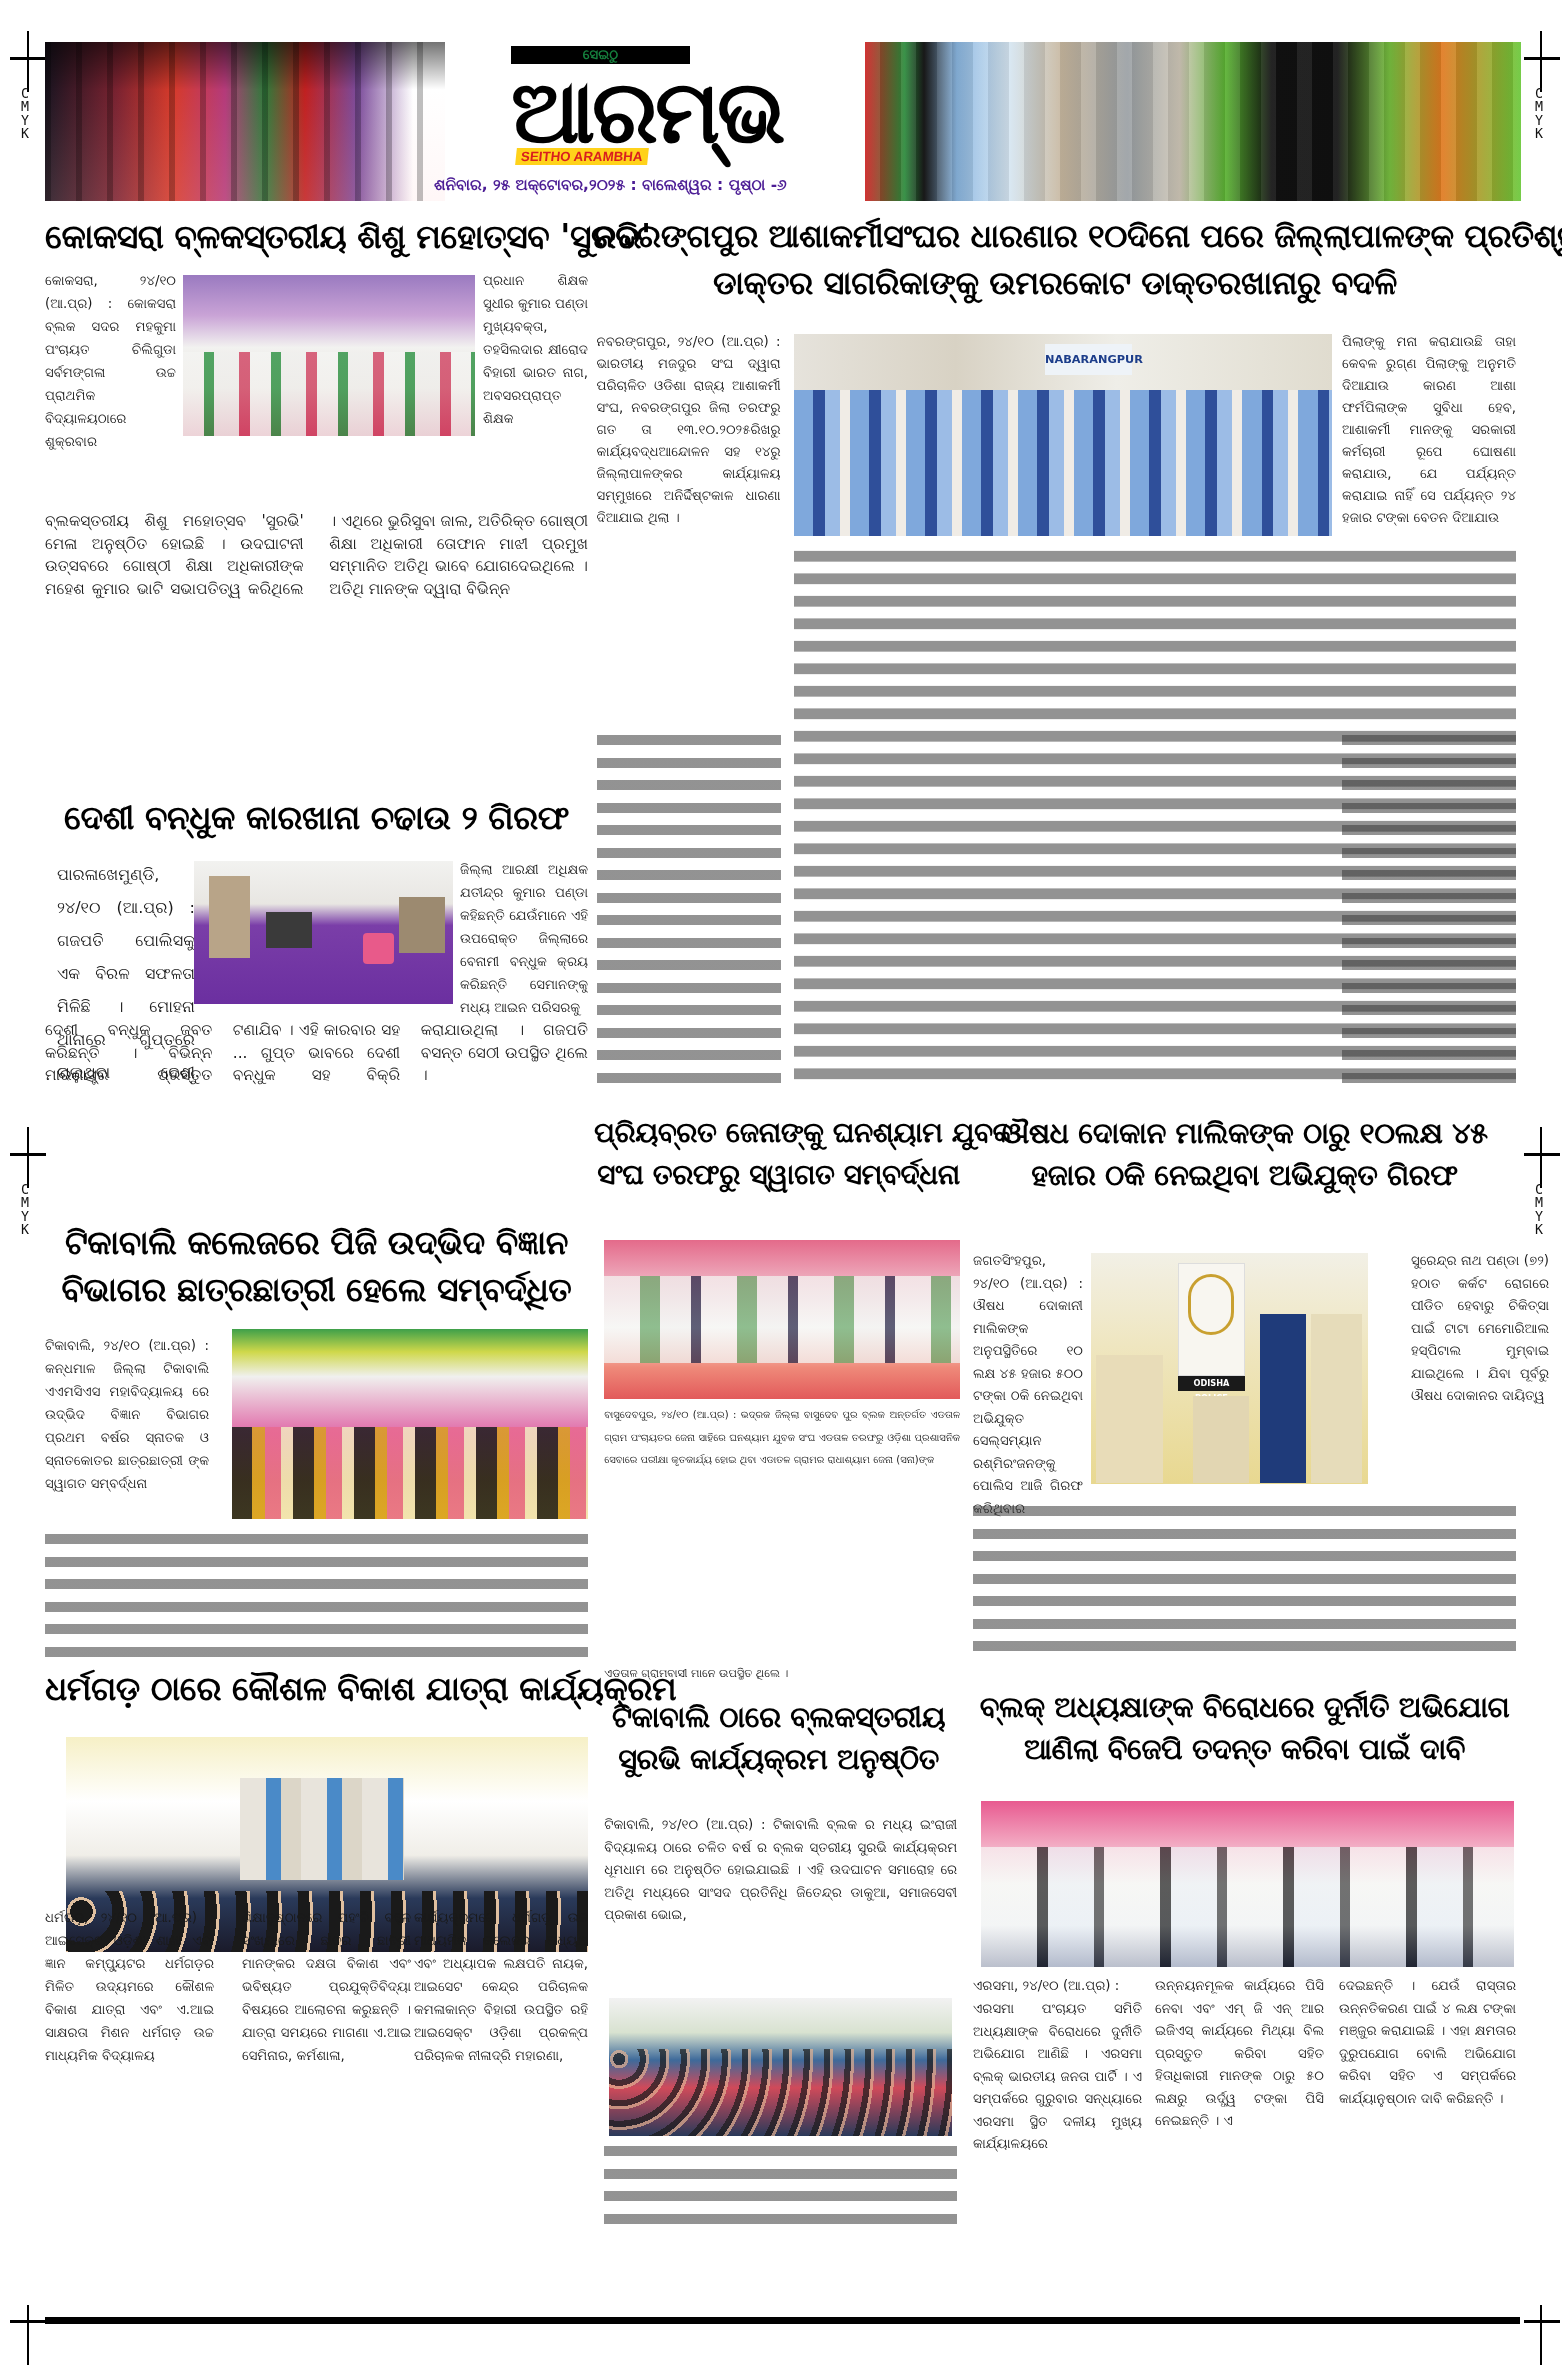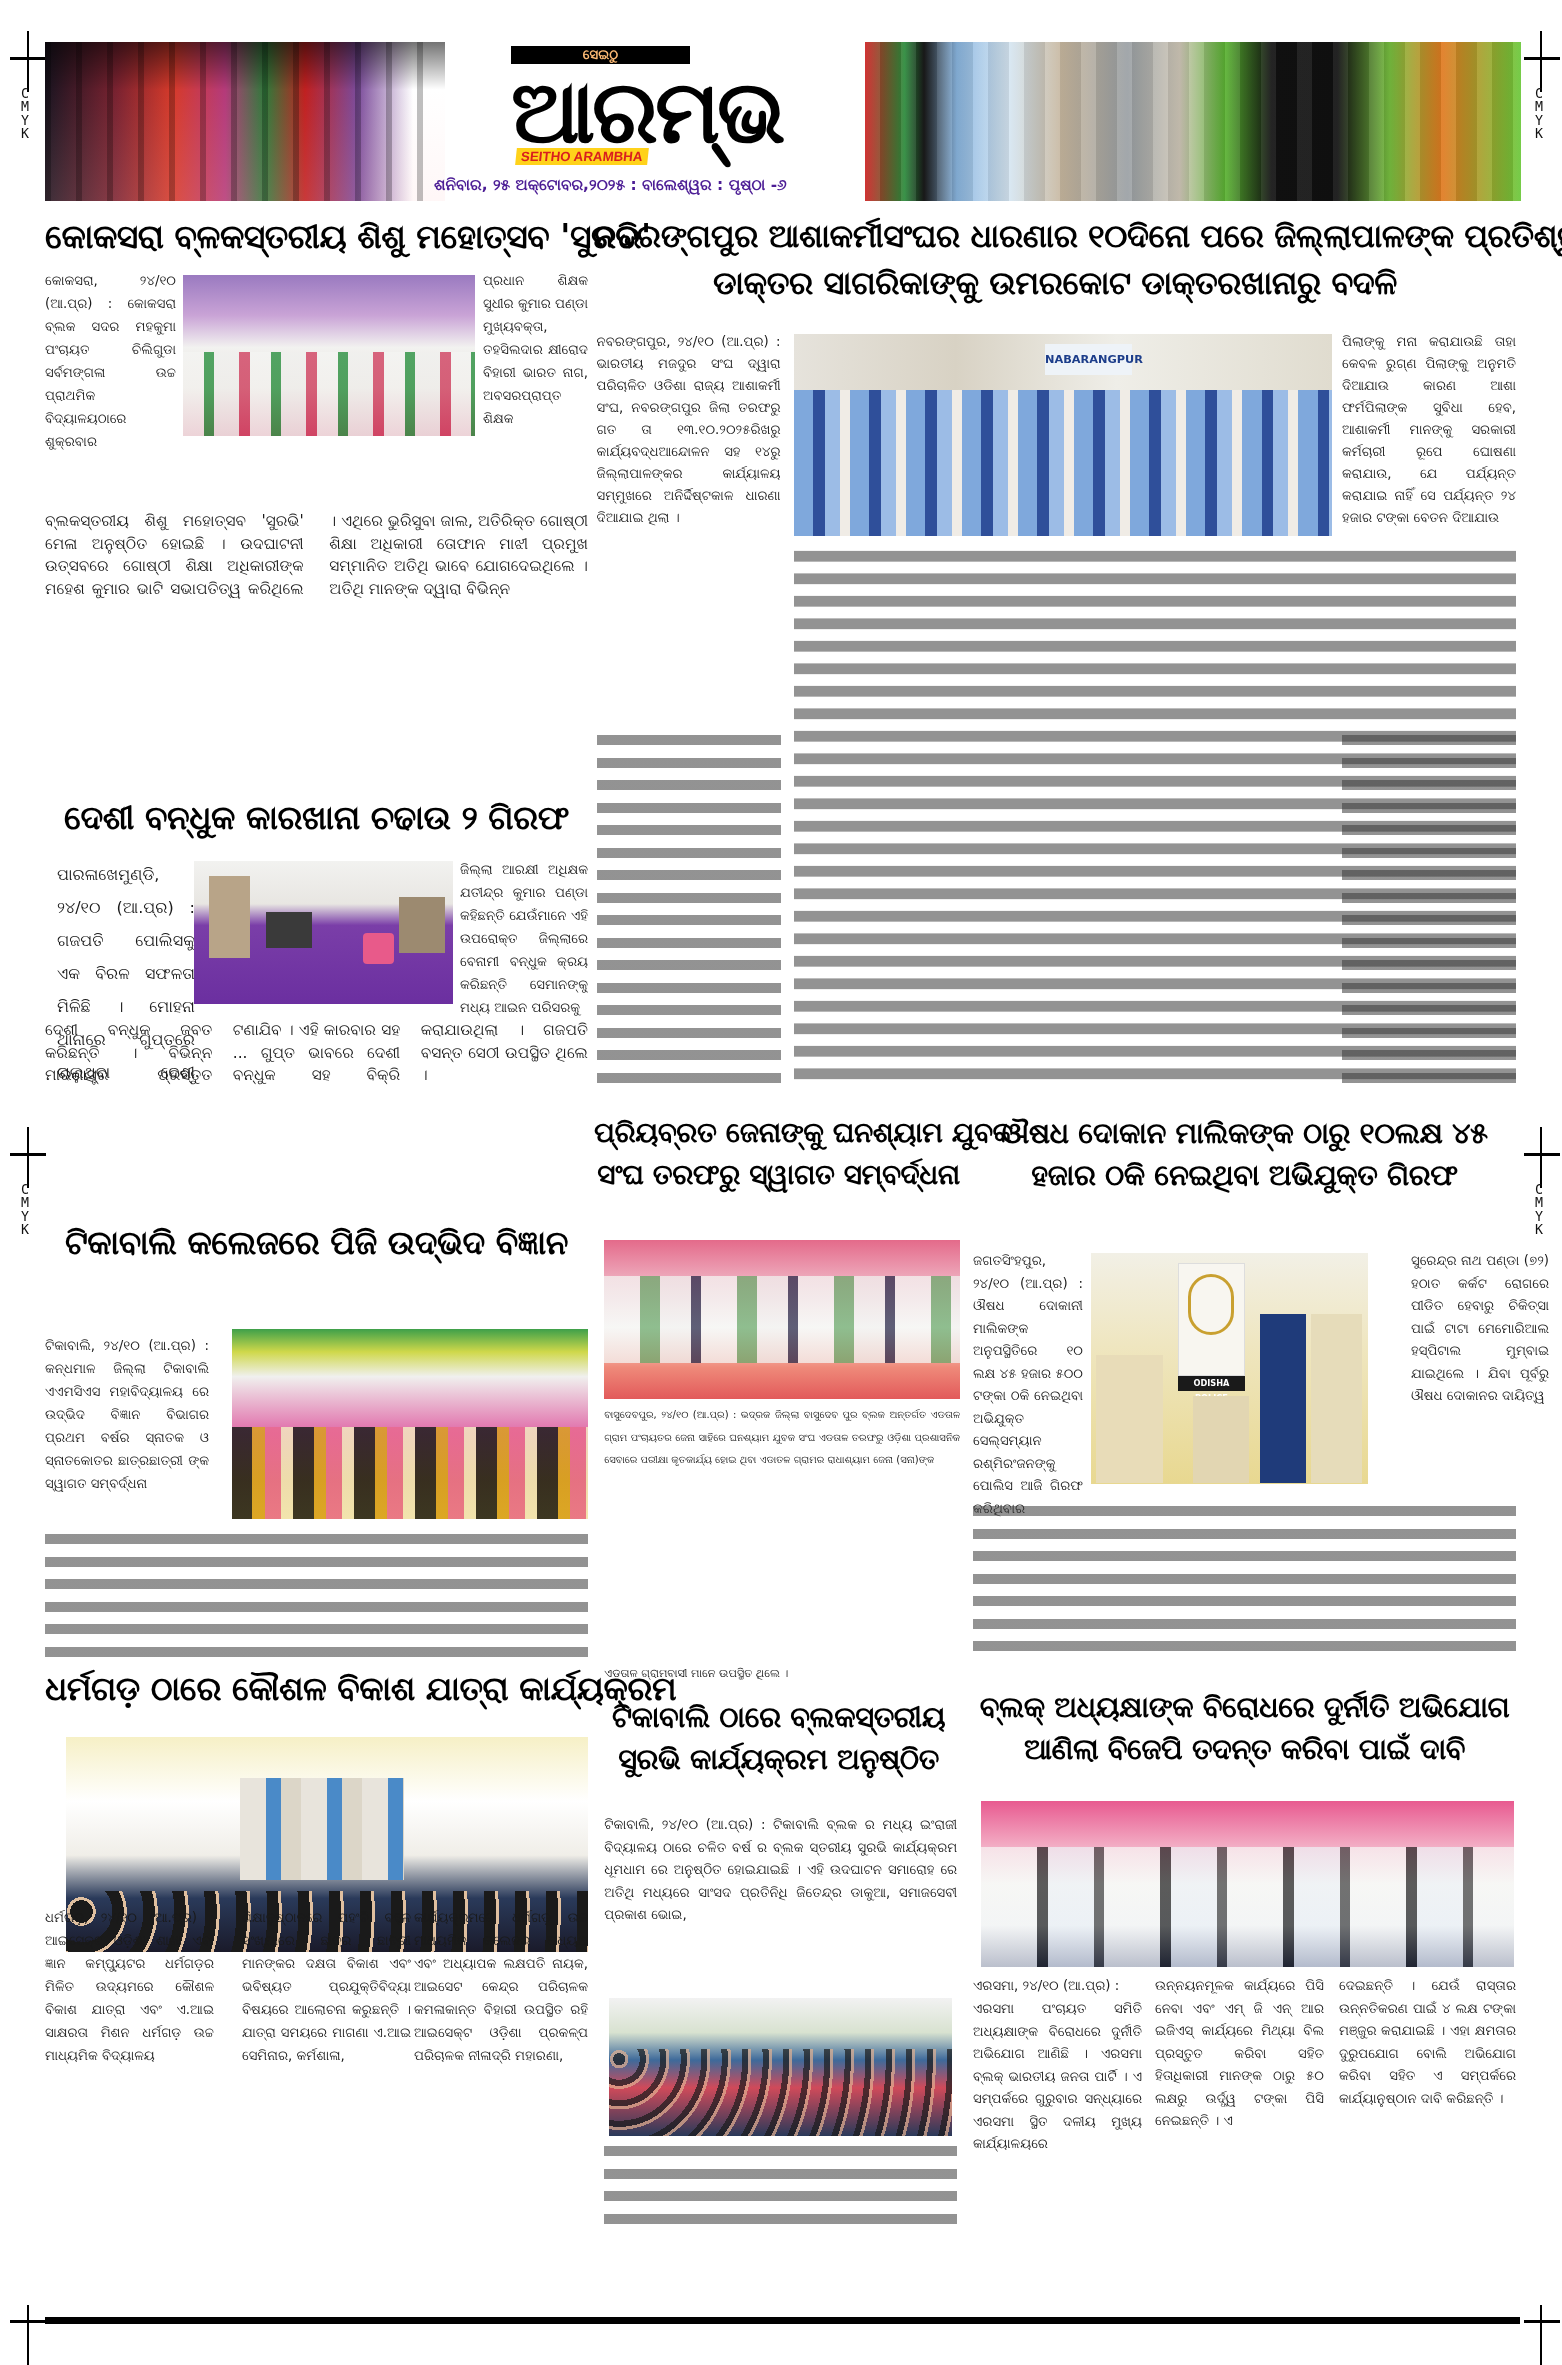--- a/index.html
+++ b/index.html
@@ -13,21 +13,21 @@
   .reg .cmyk { position: absolute; top: 56px; left: 7.2px; font: 13.3px "DejaVu Sans Mono", monospace; line-height: 13.3px; width: 15.4px; text-align: center; white-space: pre; }
 
   
   .mast { position: absolute; left: 45px; top: 42px; width: 1475px; height: 159px; }
   .banner-left { position: absolute; left: 0; top: 0; width: 400px; height: 159px;
     background: linear-gradient(90deg, #1a1420 0%, #7a2230 18%, #d63a2a 32%, #b43a7a 45%, #2e7a3a 55%, #c02020 65%, #7a4a9a 78%, rgba(255,255,255,0.9) 92%, #fff 100%); }
   .banner-left .people { position:absolute; inset:0; background:
       repeating-linear-gradient(90deg, rgba(0,0,0,0.25) 0 6.1px, rgba(255,255,255,0) 6.1px 31px),
       linear-gradient(180deg, rgba(0,0,0,0.55) 0%, rgba(0,0,0,0) 30%, rgba(255,200,200,0.15) 100%); }
   .logo { position: absolute; left: 466px; top: 4.1px; width: 225px; height: 128px; }
-  .logo .kicker { position:absolute; left: 0; top: 0; width: 179px; height: 18.4px; background: #000; color: #fdba74; text-align: center; font: bold 13.3px "DejaVu Sans", sans-serif; line-height: 18.4px; }
+  .logo .kicker { position:absolute; left: 0; top: 0; width: 179px; height: 18.4px; background: #000; color: #15803d; text-align: center; font: bold 13.3px "DejaVu Sans", sans-serif; line-height: 18.4px; }
   .logo .name { position:absolute; left: 0; top: 15.4px; font: bold 87px "DejaVu Serif", serif; line-height: 102px; letter-spacing: -3.1px; color: #000; }
   .logo .eng { position:absolute; left: 5.1px; top: 102px; background: #ffd21a; color: #d91f1f; font: bold 13.3px "Liberation Sans Narrow", "Liberation Sans", sans-serif; padding: 1px 5.1px; transform: skewX(-6deg); }
   .dateline { position: absolute; left: 389px; top: 134px; width: 410px; font: bold 15.4px "DejaVu Sans", sans-serif; color: #4c1d95; }
   .banner-right { position: absolute; left: 820px; top: 0; width: 656px; height: 159px;
     background: linear-gradient(90deg, #c22 0%, #2a8a3a 6%, #1a1a1a 9%, #8ab6e0 14%, #d6e6f2 22%, #c8b8a0 30%, #9aa0a4 40%, #d0c8b8 48%, #58b030 55%, #111 62%, #101010 72%, #78c040 80%, #e07a20 88%, #6ac83a 100%); }
   .banner-right .overlay { position:absolute; inset:0; background:
       repeating-linear-gradient(90deg, rgba(255,255,255,0.08) 0 15.4px, rgba(0,0,0,0.08) 15.4px 36px); }
 
   
   .article { position: absolute; }
@@ -131,20 +131,21 @@
     <div style="position:absolute;left:72px;top:51px;width:46px;height:36px;background:#3a3a3a;"></div>
     <div style="position:absolute;left:169px;top:72px;width:31px;height:31px;background:#e85a8a;border-radius:4.1px;"></div>
     <div style="position:absolute;left:205px;top:36px;width:46px;height:56px;background:#9c8a70;"></div>
   </div>
   <div class="body" style="position:absolute; left:415px; top:64px; width:128px; height:225px; font-size:13.3px; line-height:23px;">ଜିଲ୍ଲା ଆରକ୍ଷୀ ଅଧିକ୍ଷକ ଯତୀନ୍ଦ୍ର କୁମାର ପଣ୍ଡା କହିଛନ୍ତି ଯେଉଁମାନେ ଏହି ଉପରୋକ୍ତ ଜିଲ୍ଲାରେ ବେନାମୀ ବନ୍ଧୁକ କ୍ରୟ କରିଛନ୍ତି ସେମାନଙ୍କୁ ମଧ୍ୟ ଆଇନ ପରିସରକୁ</div>
   <div class="body" style="position:absolute; left:0; top:225px; width:543px; height:149px; column-count:3; column-gap:20.5px;">ଦେଶୀ ବନ୍ଧୁକ ଜବତ କରିଛନ୍ତି । ବିଭିନ୍ନ ମାରଣାସ୍ତ୍ର ପ୍ରସ୍ତୁତ ଟଣାଯିବ । ଏହି କାରବାର ସହ ... ଗୁପ୍ତ ଭାବରେ ଦେଶୀ ବନ୍ଧୁକ ସହ ବିକ୍ରି କରାଯାଉଥିଲା । ଗଜପତି ବସନ୍ତ ସେଠୀ ଉପସ୍ଥିତ ଥିଲେ ।</div>
 </section>
 
 <section class="article" style="left:45px; top:1219px; width:543px; height:441px;">
   <h2 class="headline" style="font-size:33px;">ଟିକାବାଲି କଲେଜରେ ପିଜି ଉଦ୍ଭିଦ ବିଜ୍ଞାନ</h2>
+  <h2 class="headline" style="font-size:33px;">ବିଭାଗର ଛାତ୍ରଛାତ୍ରୀ ହେଲେ ସମ୍ବର୍ଦ୍ଧିତ</h2>
   <div class="body" style="position:absolute; left:0; top:115px; width:164px; height:190px; font-size:13.3px; line-height:23px;">ଟିକାବାଲି, ୨୪/୧୦ (ଆ.ପ୍ର) : କନ୍ଧମାଳ ଜିଲ୍ଲା ଟିକାବାଲି ଏଏମସିଏସ ମହାବିଦ୍ୟାଳୟ ରେ ଉଦ୍ଭିଦ ବିଜ୍ଞାନ ବିଭାଗର ପ୍ରଥମ ବର୍ଷର ସ୍ନାତକ ଓ ସ୍ନାତକୋତର ଛାତ୍ରଛାତ୍ରୀ ଙ୍କ ସ୍ୱାଗତ ସମ୍ବର୍ଦ୍ଧନା</div>
   <div class="photo" style="left:187px; top:110px; width:356px; height:190px; background:linear-gradient(180deg,#3ea04a 0%,#cfd84a 12%,#f0f0ee 25%,#e06aa8 55%,#d89a30 80%,#f4d040 100%);">
     <div style="position:absolute;left:0;right:0;bottom:0;height:92px;background:repeating-linear-gradient(90deg,#1c1c1c 0 20.5px,#d8a020 20.5px 33px,#e86a90 33px 49px,#f2e8c0 49px 61px);opacity:.85"></div>
   </div>
   <div class="textfill" style="left:0; top:310px; width:543px; height:128px;"></div>
 </section>
 
 <section class="article" style="left:594px; top:1112px; width:369px; height:553px;">
   <h2 class="headline headline small" style="font-size:28px;">ପ୍ରିୟବ୍ରତ ଜେନାଙ୍କୁ ଘନଶ୍ୟାମ ଯୁବକ</h2>
   <h2 class="headline headline small" style="font-size:28px;">ସଂଘ ତରଫରୁ ସ୍ୱାଗତ ସମ୍ବର୍ଦ୍ଧନା</h2>

